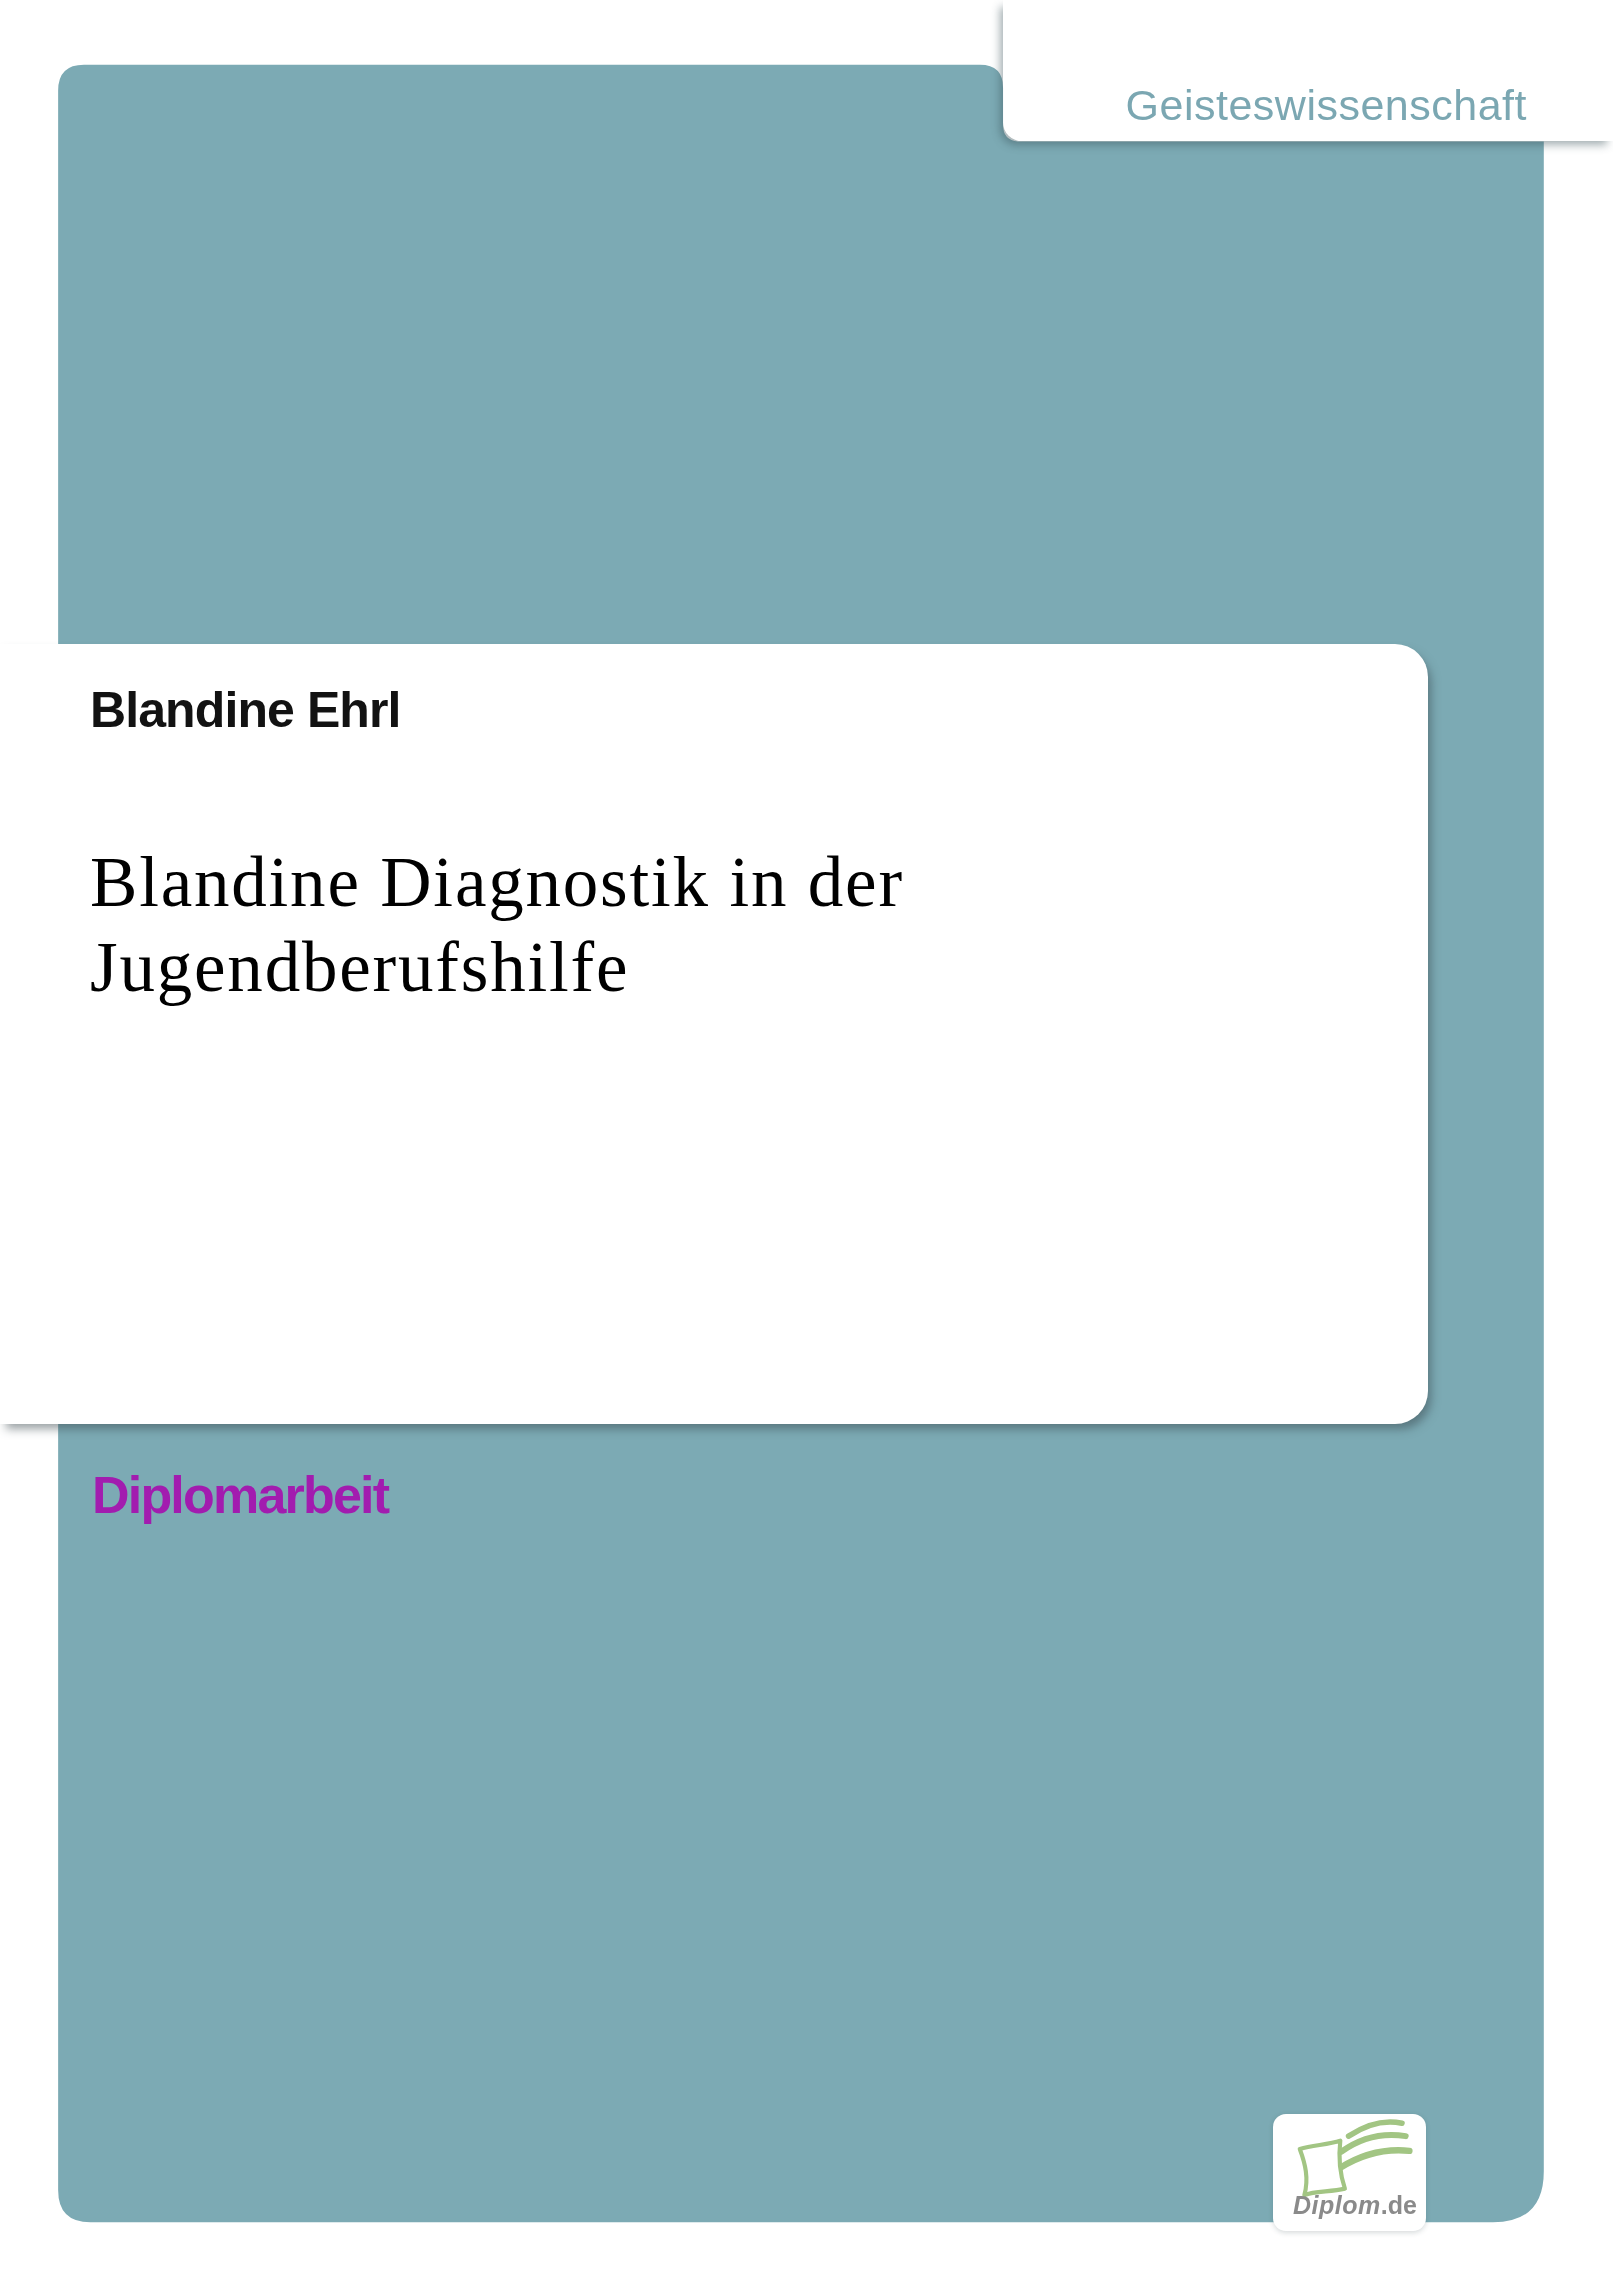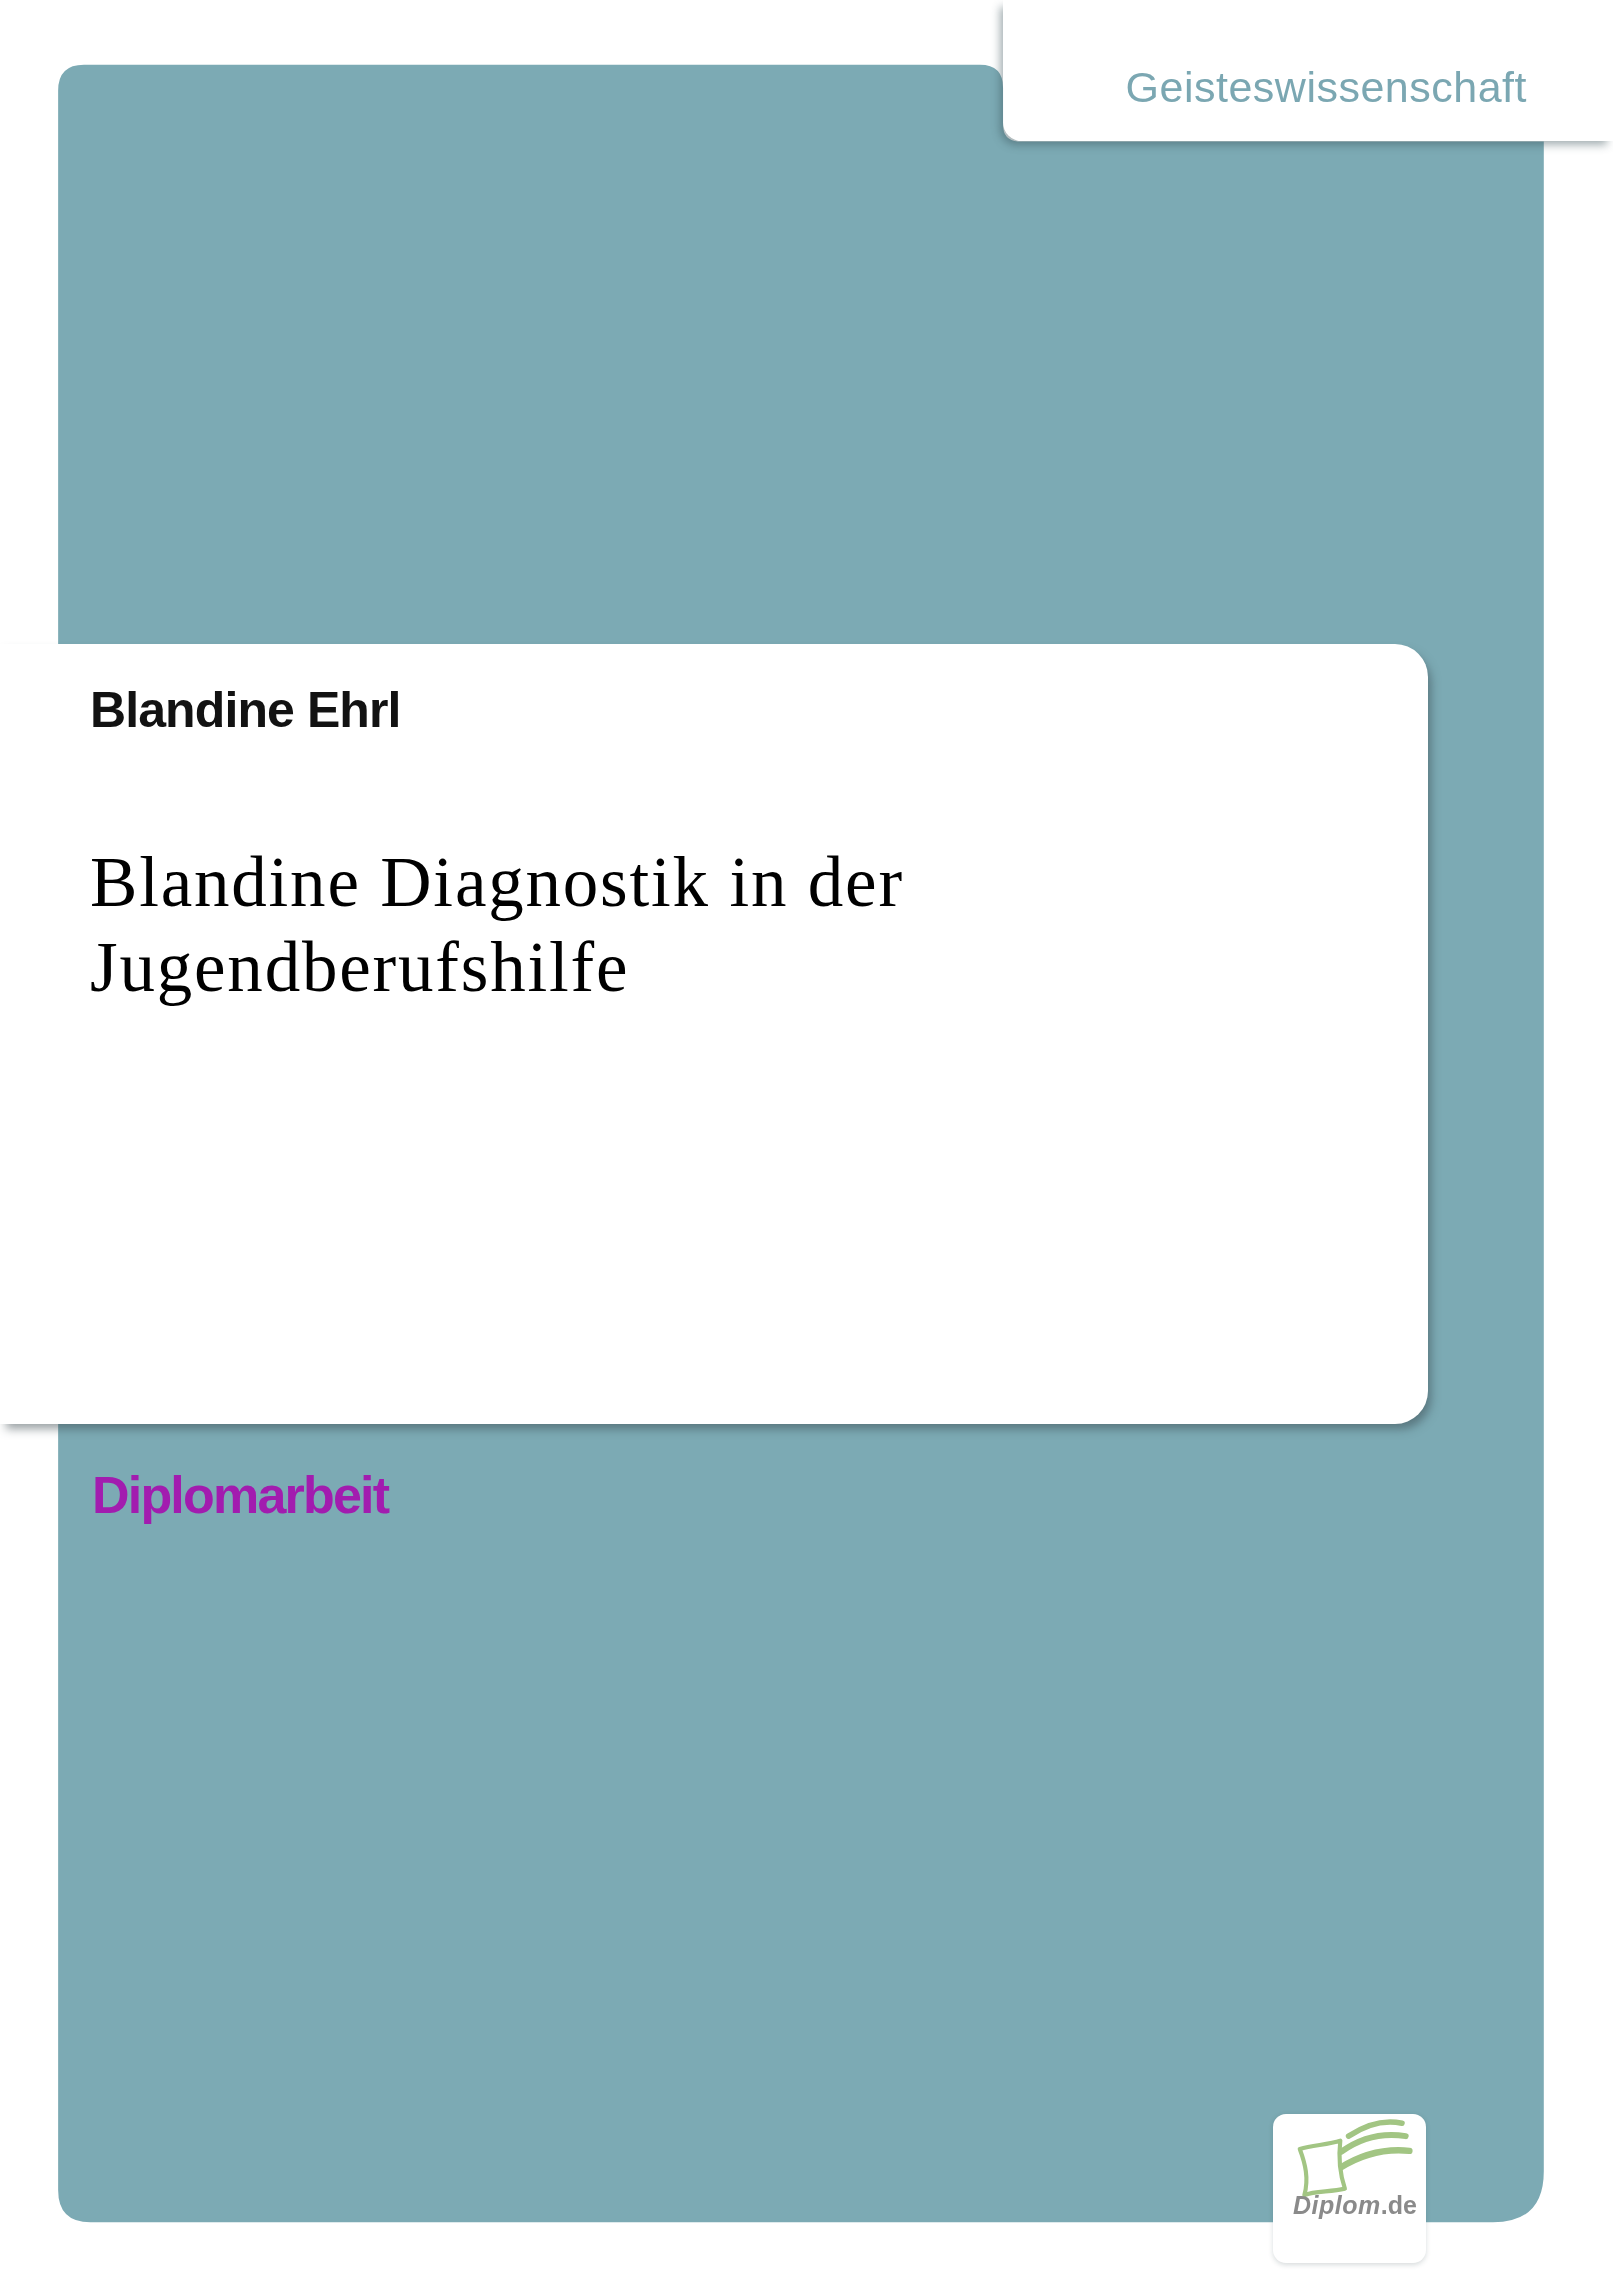--- a/index.html
+++ b/index.html
@@ -13,21 +13,21 @@
     position:absolute;left:0;top:0;width:1613px;height:2289px;z-index:1;
   }
   
   .category-notch-shadow{
     position:absolute;left:1003px;top:0;width:610px;height:141px;z-index:2;
     border-radius:0 0 0 18.5px;
     box-shadow:-4.6px 5.5px 8.3px -1.8px rgba(55,80,86,.45);
     background:transparent;
   }
   .category-label{
-    position:absolute;top:66px;right:86px;z-index:4;
+    position:absolute;top:84px;right:86px;z-index:4;
     font-size:43px;line-height:43px;letter-spacing:0.5px;
     color:#7ba7b2;
     white-space:nowrap;
     text-align:center;
   }
   
   .title-box{
     position:absolute;left:0;top:644px;width:1428px;height:780px;z-index:3;
     background:#ffffff;
     border-radius:0 33px 33px 0;
@@ -45,21 +45,21 @@
     color:#000000;
   }
   
   .doc-type{
     position:absolute;left:92px;top:1469px;z-index:4;
     font-weight:bold;font-size:52px;line-height:52px;letter-spacing:-1.8px;
     color:#a21caf;white-space:nowrap;
   }
   
   .logo-box{
-    position:absolute;left:1273px;top:2114px;width:153px;height:149px;z-index:5;
+    position:absolute;left:1273px;top:2114px;width:153px;height:117px;z-index:5;
     background:#ffffff;border-radius:13px;
     box-shadow:0 1.8px 5.5px rgba(40,60,65,.18);
   }
   .logo-mark{position:absolute;left:0;top:0;width:153px;height:117px;}
   .logo-text{
     position:absolute;left:20px;top:79px;width:120px;
     font-size:25px;line-height:25px;font-weight:bold;
     color:#8a8a8a;white-space:nowrap;
   }
   .logo-text .main{font-style:italic;letter-spacing:0.5px;}

